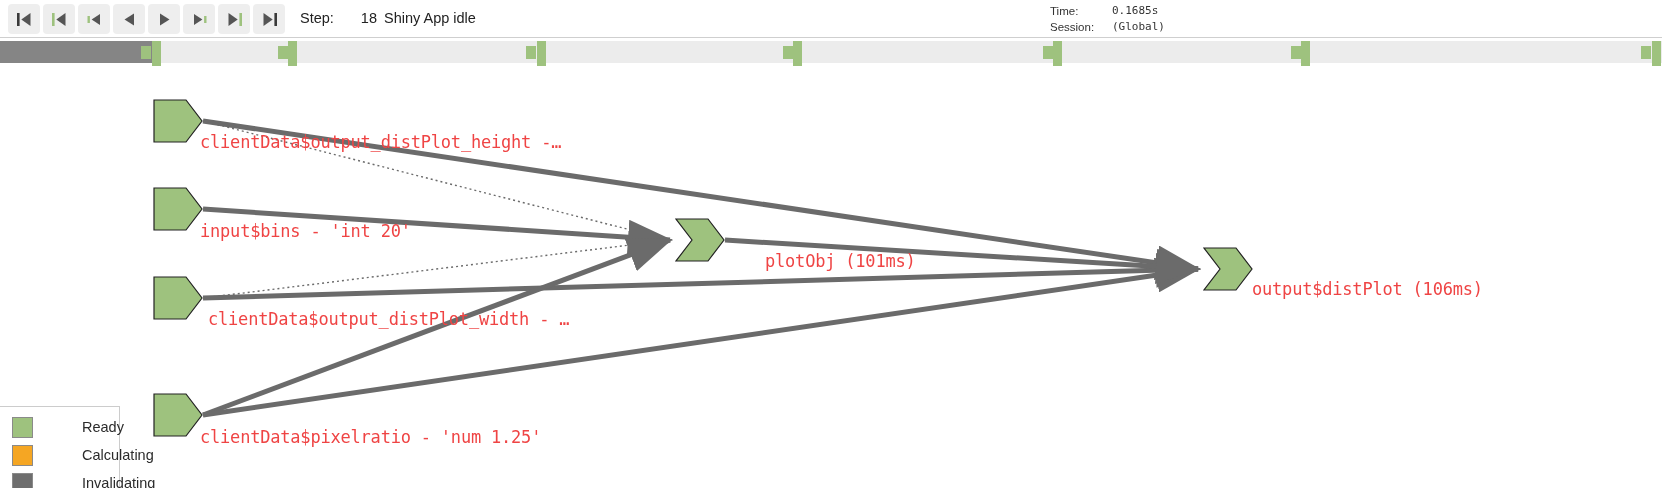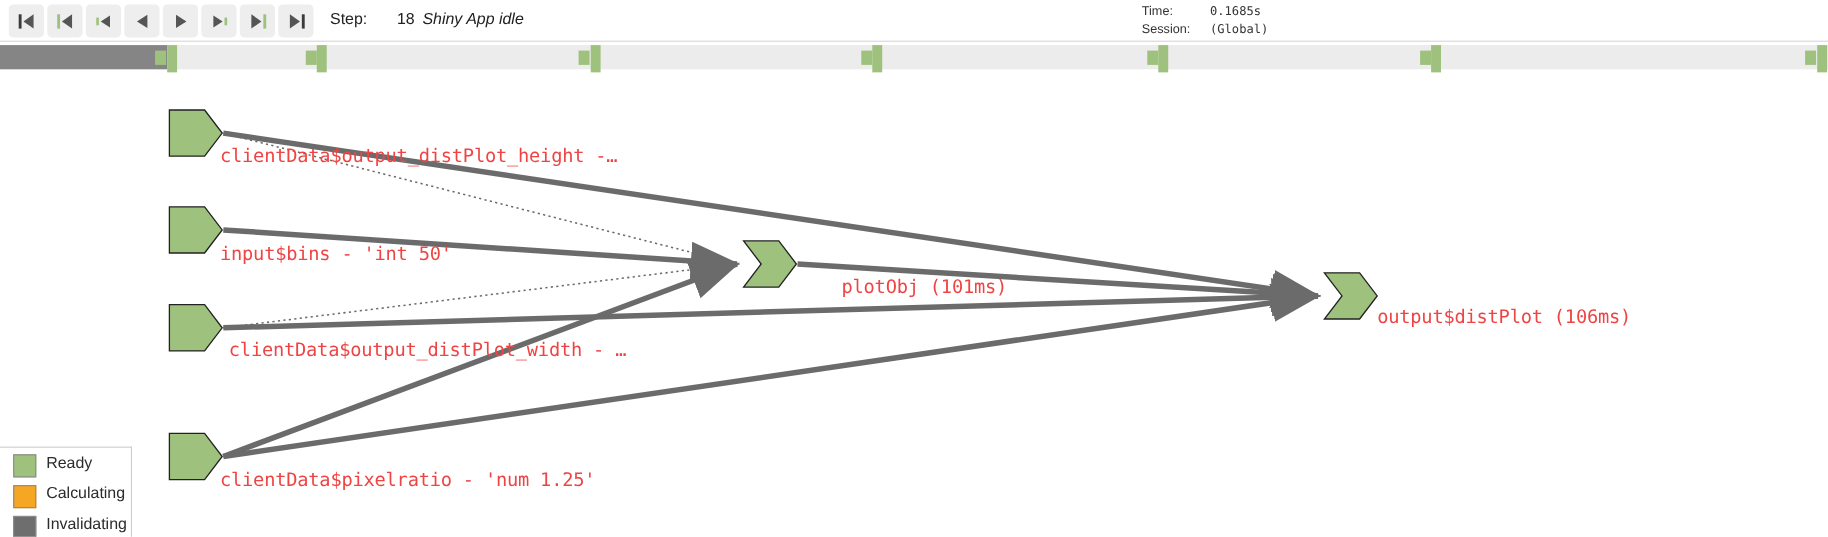--- a/index.html
+++ b/index.html
@@ -46,30 +46,30 @@
 
   .step-readout {
     position: absolute;
     left: 300px; top: 10px;
     font-size: 14.5px;
     color: #222;
     white-space: nowrap;
   }
   .step-readout .lbl { color: #222; margin-top: 36px; }
   .step-readout .num { margin-left: 27px; }
-  .step-readout .msg { margin-left: 7px; font-style: italic; }
+  .step-readout .msg { margin-left: 7px; }
 
   .meta-block {
     position: absolute;
     left: 1038px; top: 3px;
     font-size: 11.5px;
     color: #333;
     line-height: 16px;
   }
-  .meta-row { display: flex; }
+  .meta-row { display: flex; margin-left: 12px; }
   .meta-key {
     width: 62px;
     font-family: "Liberation Sans", sans-serif;
   }
   .meta-val {
     font-family: "DejaVu Sans Mono", monospace;
     font-size: 11px;
   }
 
   #search-wrap {
@@ -149,23 +149,24 @@
     left: 0; top: 340px;
     width: 120px;
     padding: 6px 0 4px 0;
     background: #ffffff;
     border-top: 1px solid #cccccc;
     border-right: 1px solid #cccccc;
     box-sizing: border-box;
   }
   .legend-row {
     display: flex;
-    align-items: flex-start;
+    align-items: center;
     height: 28px;
     padding-left: 12px;
+    gap: 40px;
   }
   .legend-swatch {
     width: 19px; height: 19px;
     border: 1px solid #8a8a8a;
     flex: 0 0 auto;
   }
   .legend-text {
     margin-left: 9px;
     font-size: 14.5px;
     color: #2b2b2b;
@@ -297,21 +298,21 @@
         <path d="M154 122 L186 122 L202 143 L186 164 L154 164 Z" fill="#9ec27e" stroke="#222" stroke-width="1.2"></path>
         <path d="M154 211 L186 211 L202 232 L186 253 L154 253 Z" fill="#9ec27e" stroke="#222" stroke-width="1.2"></path>
         <path d="M154 328 L186 328 L202 349 L186 370 L154 370 Z" fill="#9ec27e" stroke="#222" stroke-width="1.2"></path>
         <path d="M676 153 L708 153 L724 174 L708 195 L676 195 L692 174 Z" fill="#9ec27e" stroke="#222" stroke-width="1.2"></path>
         <path d="M1204 182 L1236 182 L1252 203 L1236 224 L1204 224 L1220 203 Z" fill="#9ec27e" stroke="#222" stroke-width="1.2"></path>
       </g>
   </svg>
 
   <div id="node-labels">
       <div class="node-label" style="left: 200px; top: 66px;">clientData$output_distPlot_height -…</div>
-      <div class="node-label" style="left: 200px; top: 155px;">input$bins - 'int 50'</div>
+      <div class="node-label" style="left: 200px; top: 155px;">input$bins - 'int 20'</div>
       <div class="node-label" style="left: 208px; top: 243px;">clientData$output_distPlot_width - …</div>
       <div class="node-label" style="left: 200px; top: 361px;">clientData$pixelratio - 'num 1.25'</div>
       <div class="node-label" style="left: 765px; top: 185px;">plotObj (101ms)</div>
       <div class="node-label" style="left: 1252px; top: 213px;">output$distPlot (106ms)</div>
     </div>
 
   <div id="legend">
       <div class="legend-row">
         <div class="legend-swatch" style="background: rgb(158, 194, 126);"></div>
         <div class="legend-text">Ready</div>

